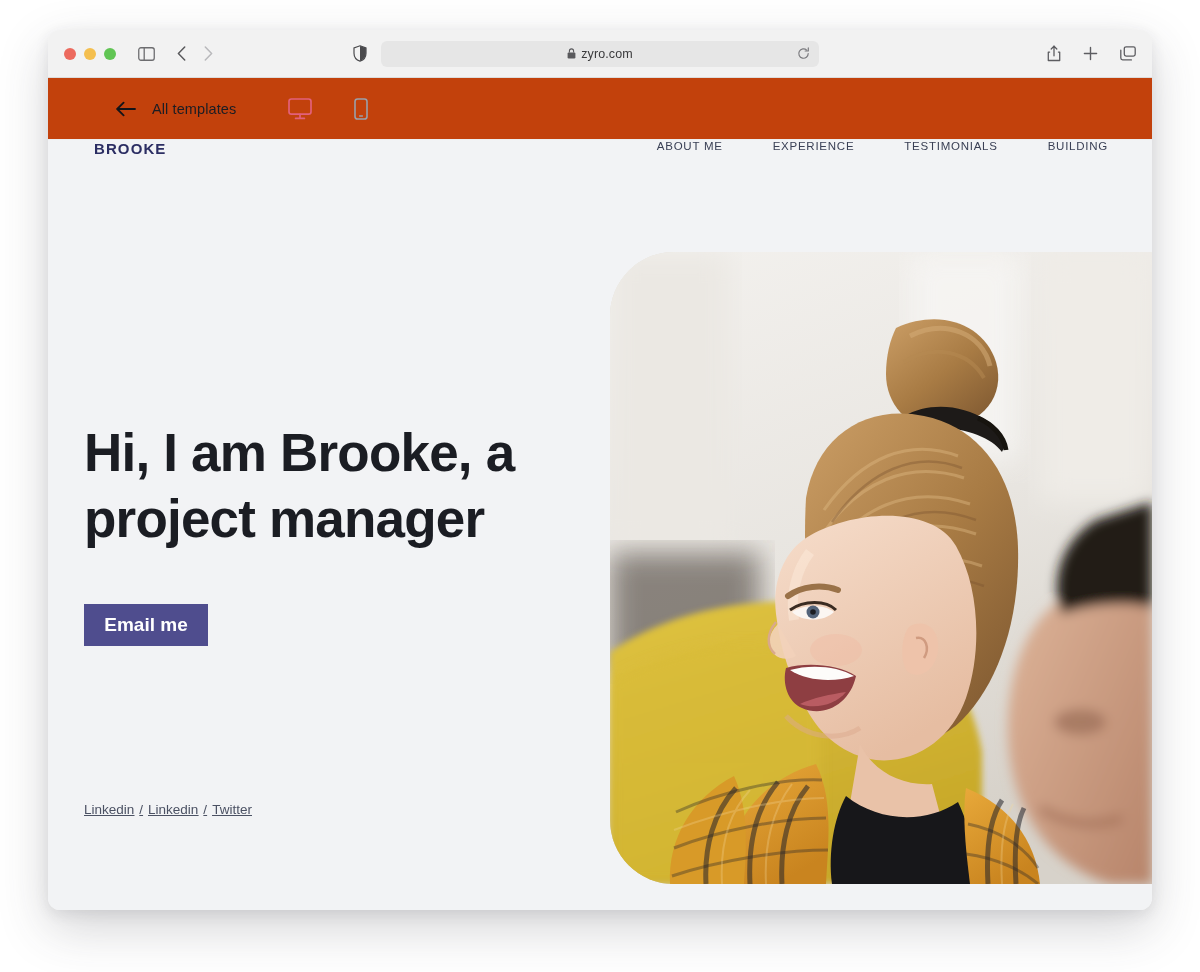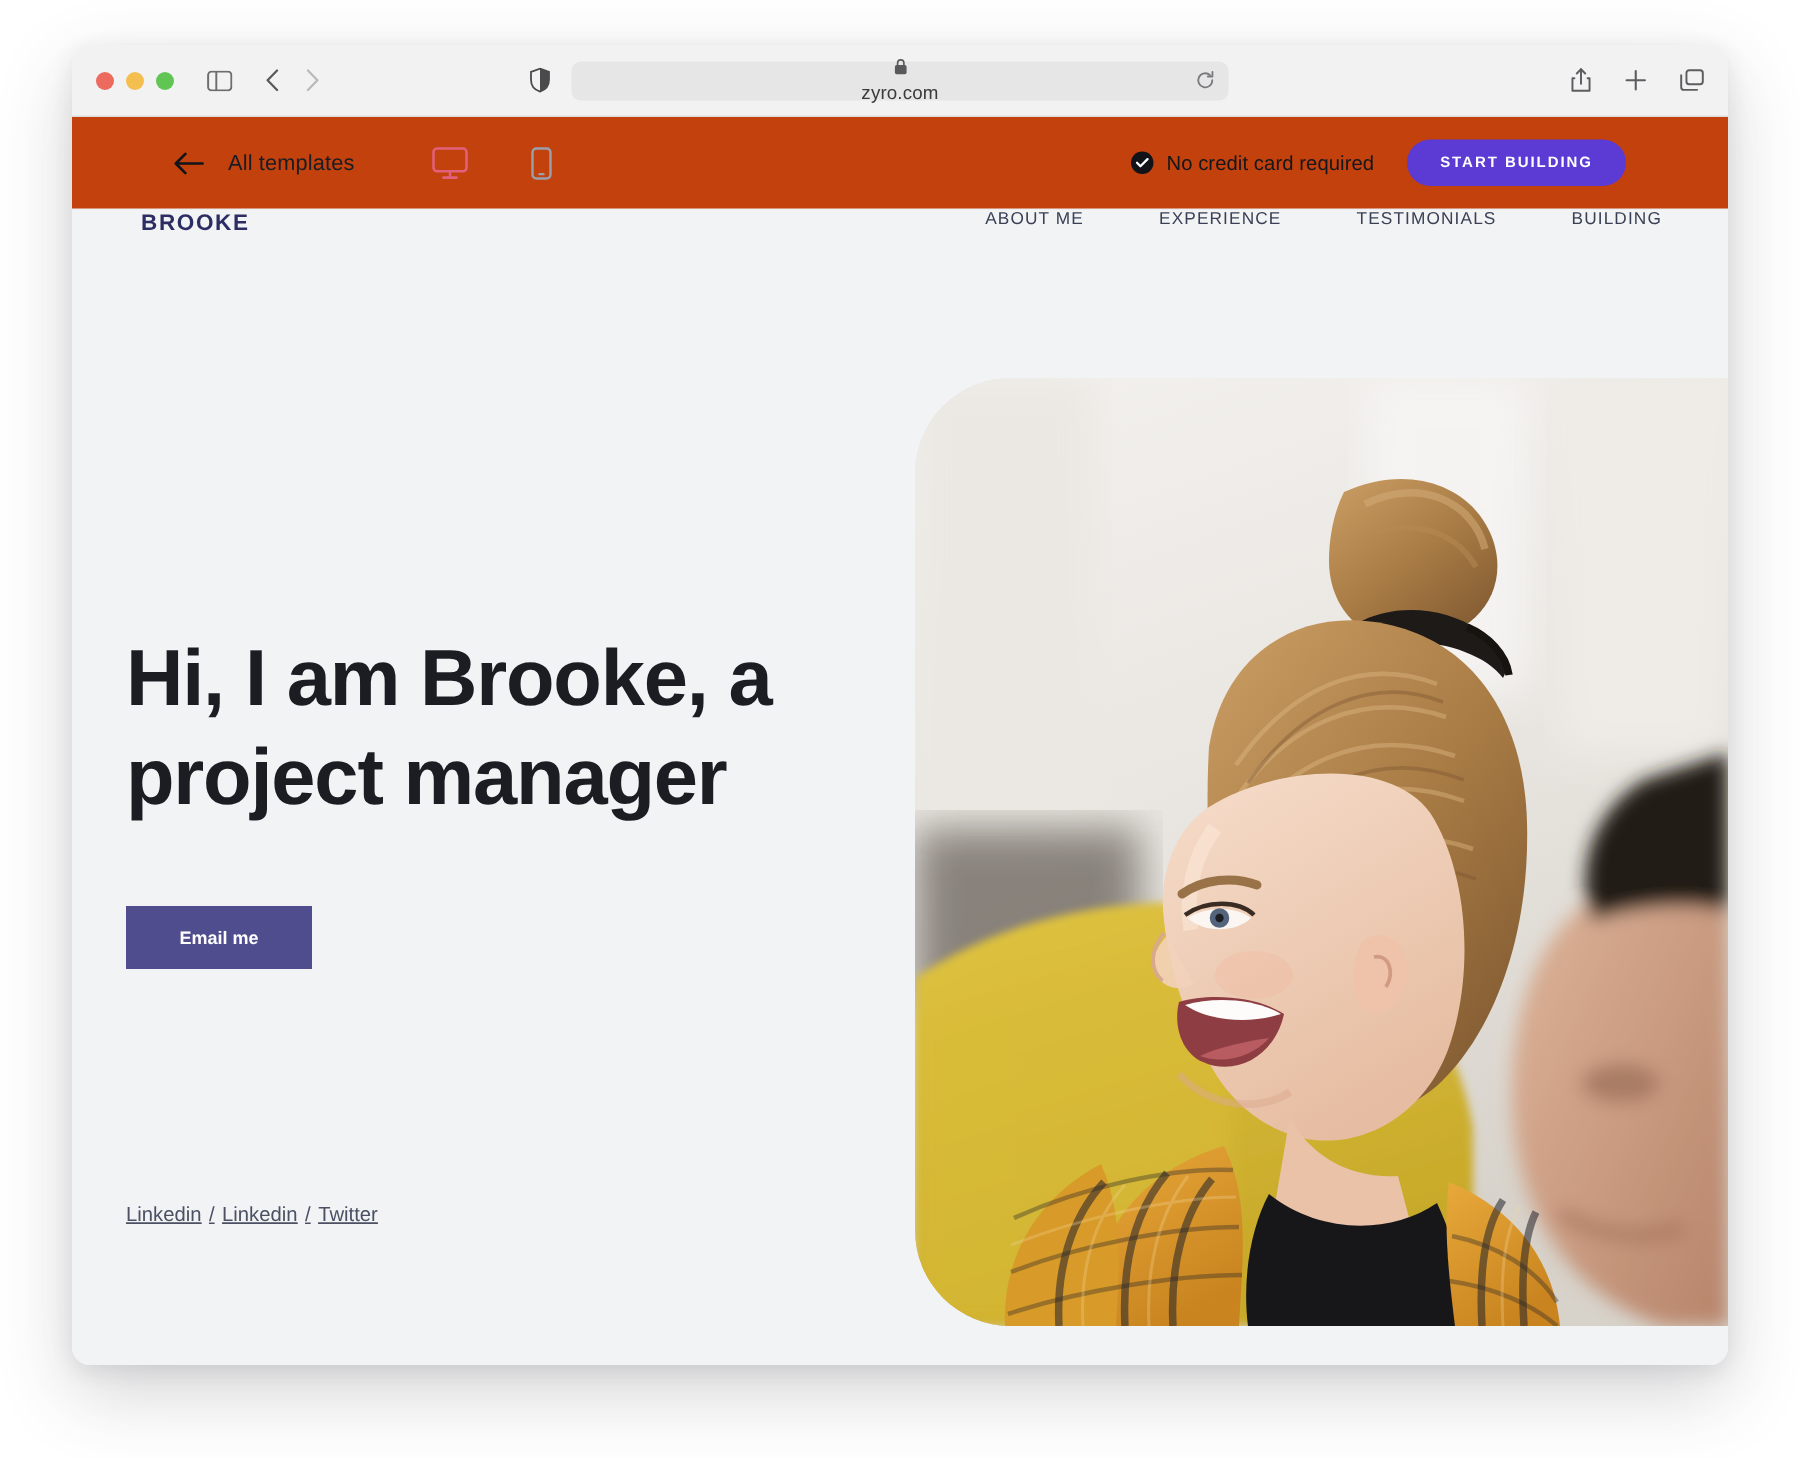--- a/index.html
+++ b/index.html
@@ -63,21 +63,20 @@
     left: 50%;
     transform: translateX(-50%);
     width: 438px;
     height: 26px;
     background: #e6e6e6;
     border-radius: 6px;
     display: flex;
     align-items: center;
     justify-content: center;
     gap: 5px;
-    flex-direction: column;
   }
   .lock-icon { display: flex; align-items: center; color: #59595c; }
   .url-text {
     font-size: 12.5px;
     color: #3a3a3c;
     letter-spacing: 0.1px;
   }
   .reload-btn {
     position: absolute;
     right: 9px;
@@ -200,21 +199,21 @@
     position: absolute;
     left: 0;
     top: 398px;
     width: 124px;
     height: 42px;
     background: #4f4d8e;
     color: #ffffff;
     border: none;
     border-radius: 0;
     font-family: "Liberation Sans", sans-serif;
-    font-size: 12px;
+    font-size: 19px;
     font-weight: bold;
     cursor: pointer;
   }
   .social-links {
     position: absolute;
     left: 0;
     top: 596px;
     display: flex;
     align-items: center;
     font-size: 13.5px;
@@ -337,31 +336,20 @@
         </svg>
       </span>
       <span class="device-btn mobile">
         <svg width="14" height="22" viewBox="0 0 14 22" fill="none">
           <rect x="1" y="1" width="12" height="20" rx="2.6" stroke="#9aa0ab" stroke-width="1.6" fill="none"></rect>
           <path d="M5.6 18.1h2.8" stroke="#9aa0ab" stroke-width="1.5" stroke-linecap="round"></path>
         </svg>
       </span>
     </div>
 
-    <div class="toolbar-right">
-      <div class="no-cc">
-        <span class="check-badge">
-          <svg width="9" height="7" viewBox="0 0 9 7" fill="none">
-            <path d="M1 3.5L3.3 5.8 8 1.1" stroke="#ffffff" stroke-width="1.5" stroke-linecap="round" stroke-linejoin="round" fill="none"></path>
-          </svg>
-        </span>
-        <span class="no-cc-label">No credit card required</span>
-      </div>
-      <button class="start-building-btn">START BUILDING</button>
-    </div>
   </div>
 
   <div class="site-preview">
 
     <div class="site-header">
       <span class="site-logo">BROOKE</span>
       <nav class="site-nav">
         <span class="site-nav-item">ABOUT ME</span>
         <span class="site-nav-item">EXPERIENCE</span>
         <span class="site-nav-item">TESTIMONIALS</span>

